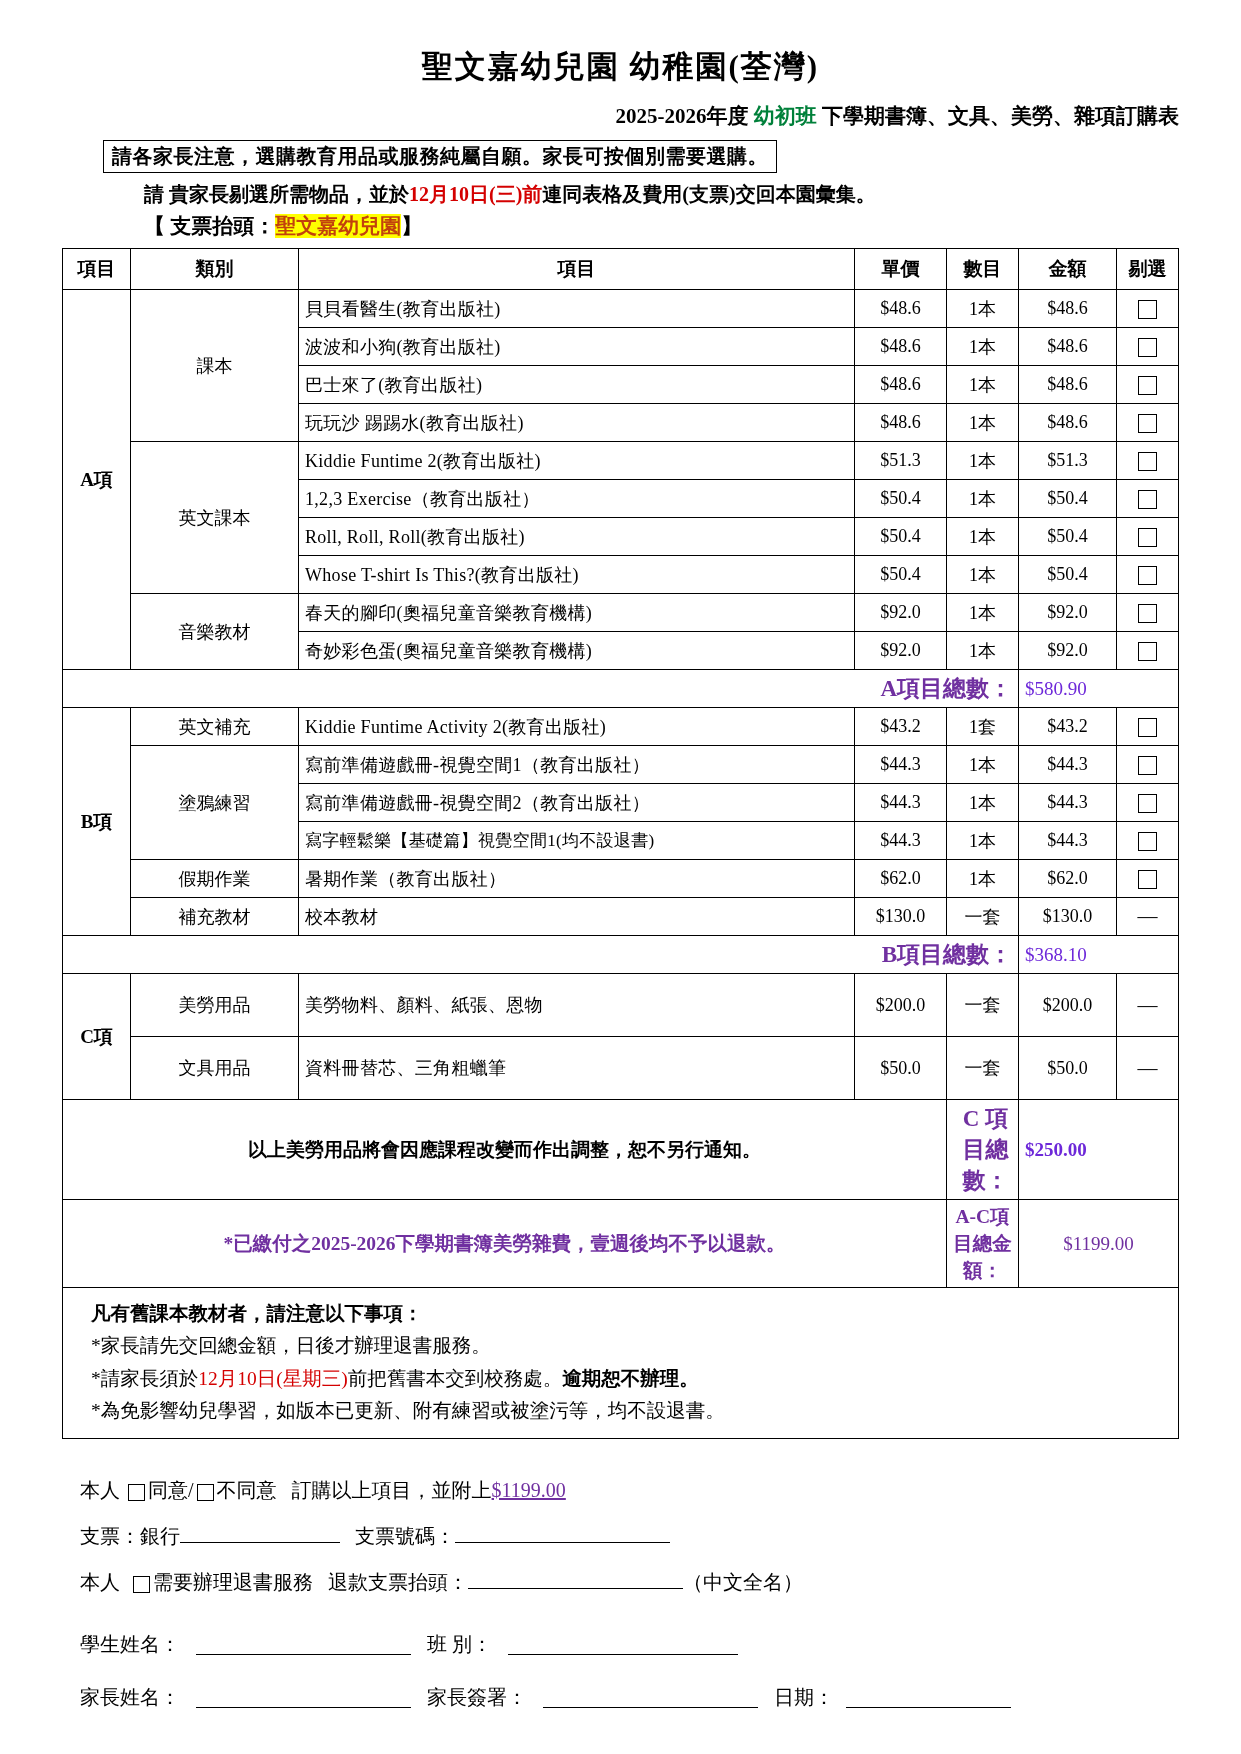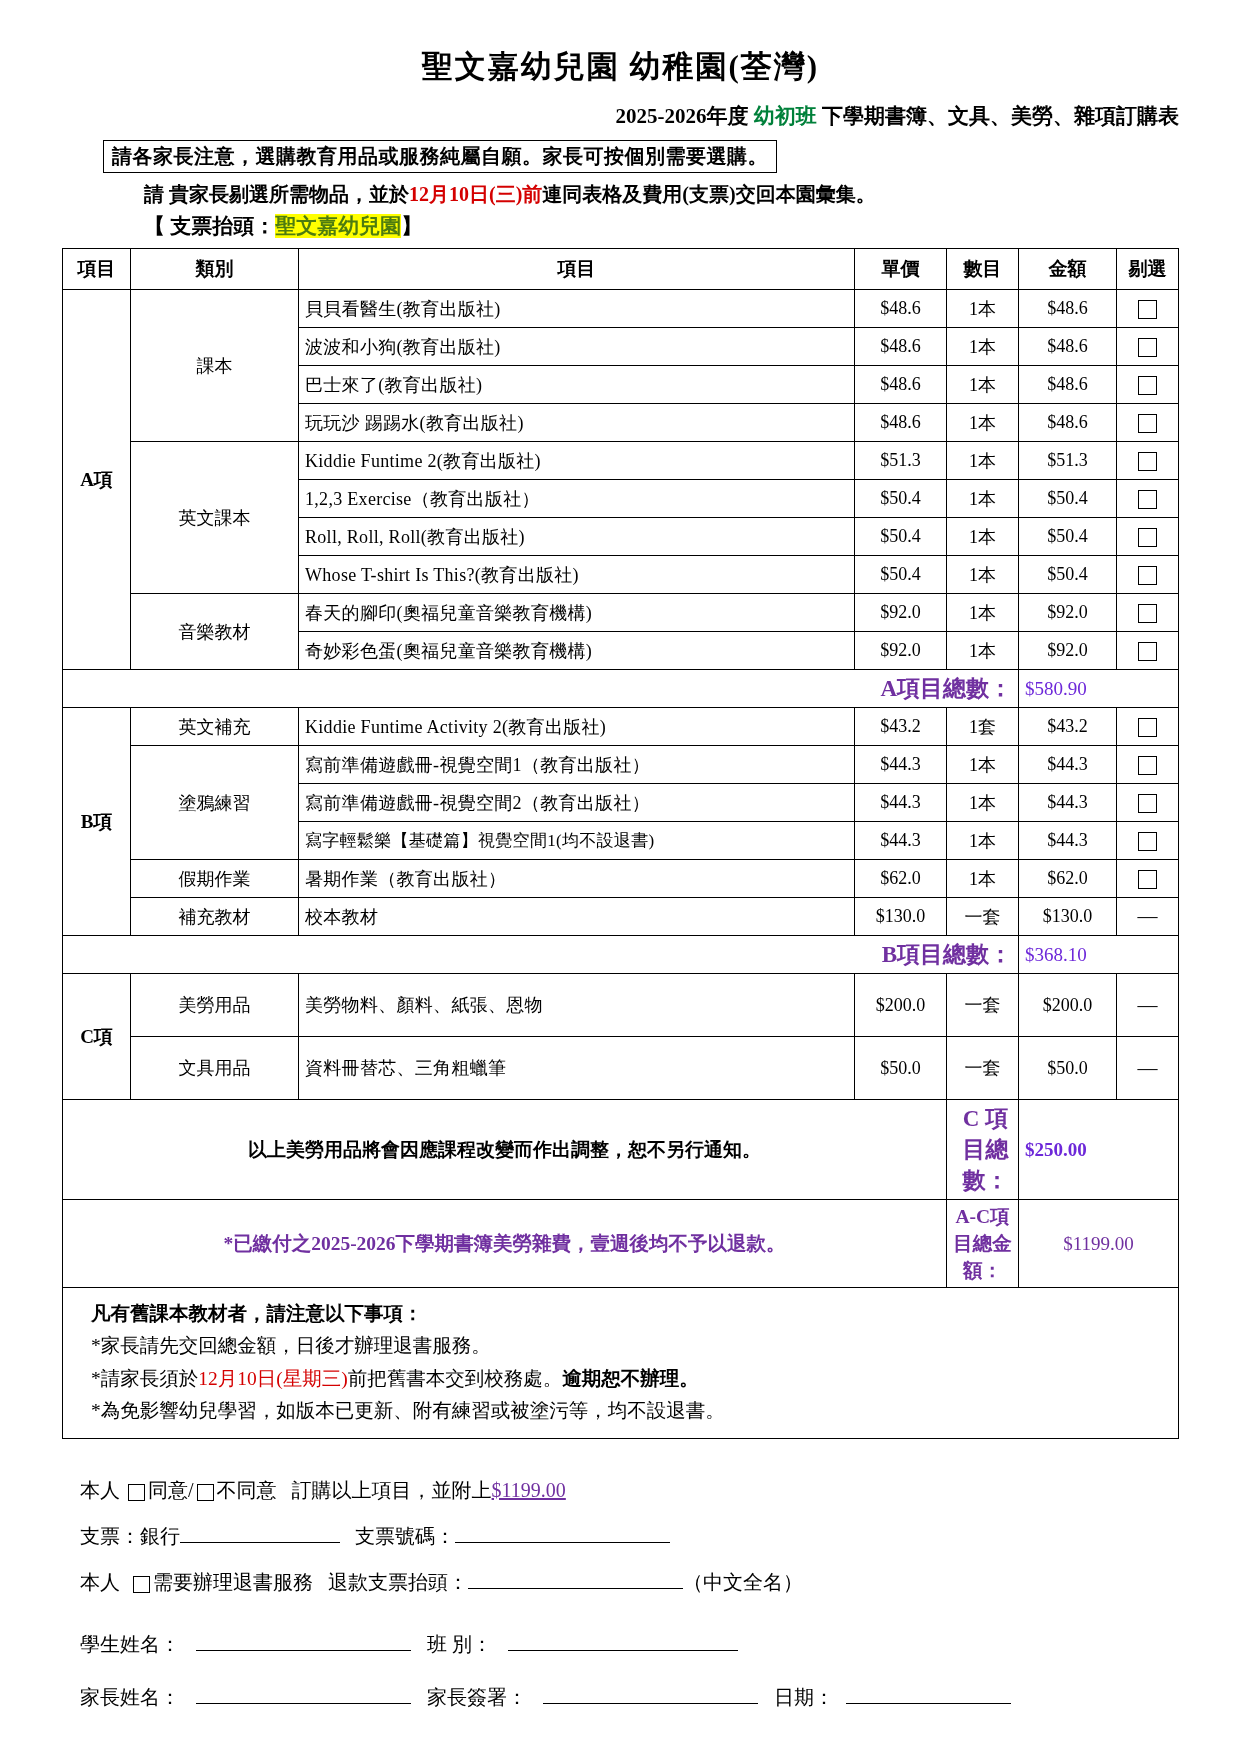--- a/index.html
+++ b/index.html
@@ -59,21 +59,21 @@
   }
   .hl {
     background: #ffff00;
   }
   .line3 {
     font-size: 21px;
     font-weight: bold;
     margin: 4px 0 8px 82px;
   }
   .line3 .purple {
-    color: #4d7c0f;
+    color: #c2410c;
   }
   
   table.main {
     border-collapse: collapse;
     width: 100%;
     table-layout: fixed;
     font-size: 17.5px;
   }
   table.main td, table.main th {
     border: 1px solid #000;
@@ -181,21 +181,21 @@
     vertical-align: middle;
     margin: 0 3px;
   }
   .fill {
     display: inline-block;
     border-bottom: 1.2px solid #000;
     height: 18px;
   }
   .sig-row {
     display: flex;
-    align-items: flex-start;
+    align-items: center;
     margin-top: 26px;
     font-size: 20px;
     padding-left: 18px;
   }
   .sig-row .lbl { white-space: nowrap; }
   .sig-row .ln { border-bottom: 1.2px solid #000; height: 19px; }
 </style>
 </head>
 <body>
 

